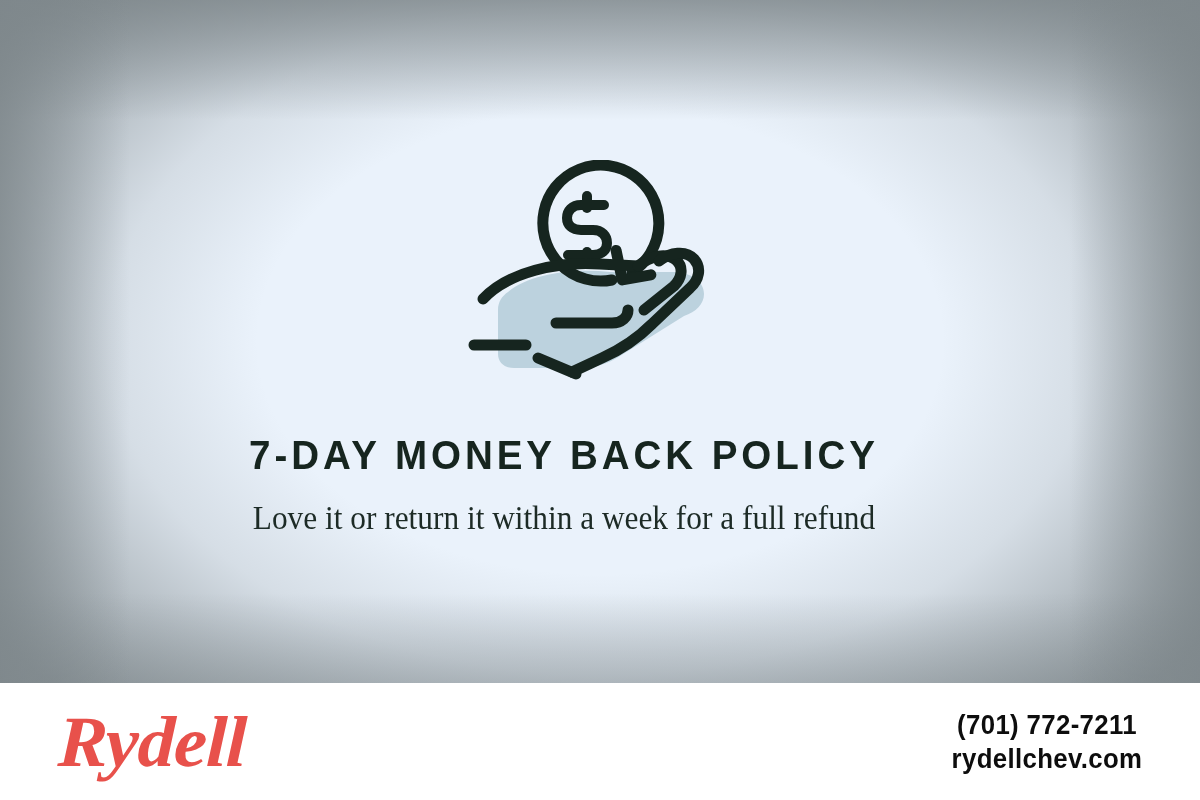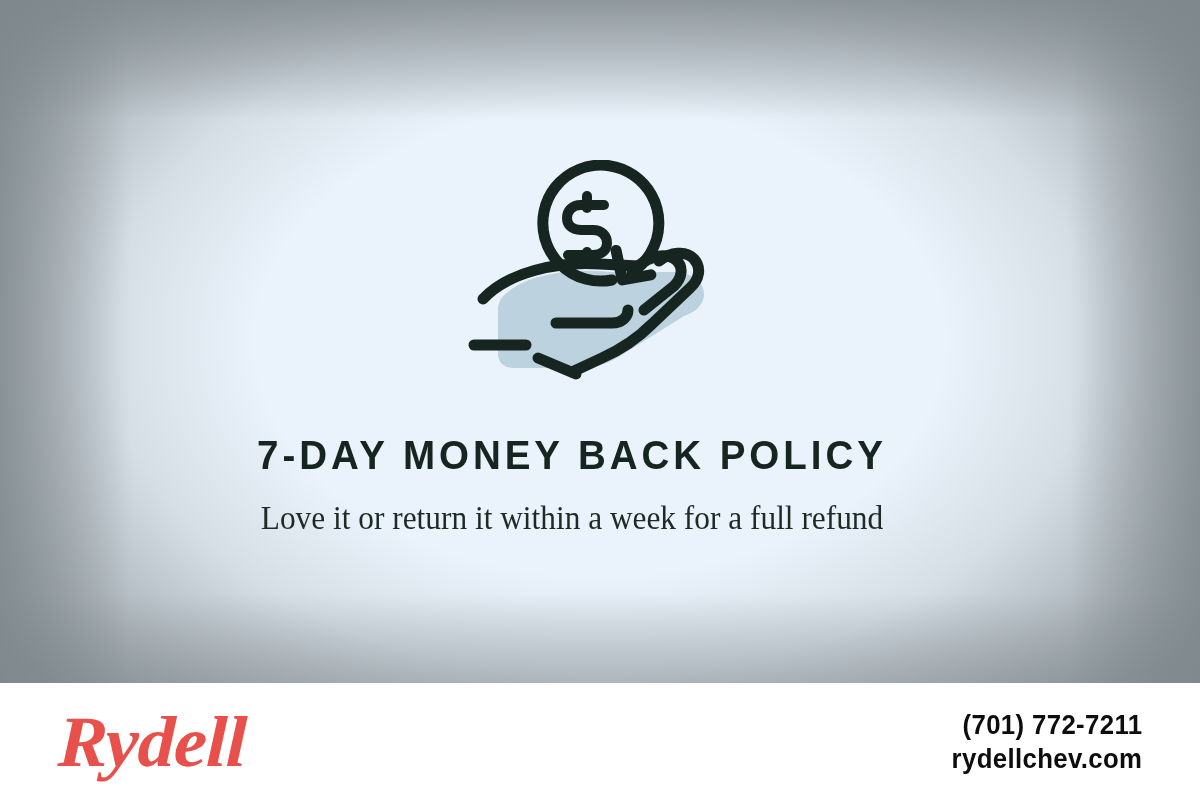--- a/index.html
+++ b/index.html
@@ -61,21 +61,21 @@
     top: 160px;
     transform: translateX(-50%);
     width: 280px;
     height: 230px;
   }
   #icon-wrap svg { display: block; width: 100%; height: 100%; }
 
   
   #text-block {
     position: absolute;
-    left: 16px;
+    left: 8px;
     top: 430px;
     width: 1112px;
     text-align: center;
     padding: 0 60px;
   }
 
   #headline {
     font-family: "Liberation Sans Narrow", "Liberation Sans", sans-serif;
     font-weight: 700;
     font-size: 41px;
@@ -122,21 +122,21 @@
     font-size: 72px;
     line-height: 72px;
     color: #e8514b;
     letter-spacing: -1px;
     transform: scaleX(1.04) skewX(-2deg);
     transform-origin: left center;
     user-select: none;
   }
 
   #contact {
-    text-align: right;
+    text-align: center;
     font-family: "Liberation Sans Narrow", "Liberation Sans", sans-serif;
     font-weight: 700;
     color: #0d0d0d;
   }
   #contact .phone {
     font-size: 28px;
     line-height: 34px;
     letter-spacing: 0.4px;
     transform: scaleX(0.92);
     transform-origin: right center;

